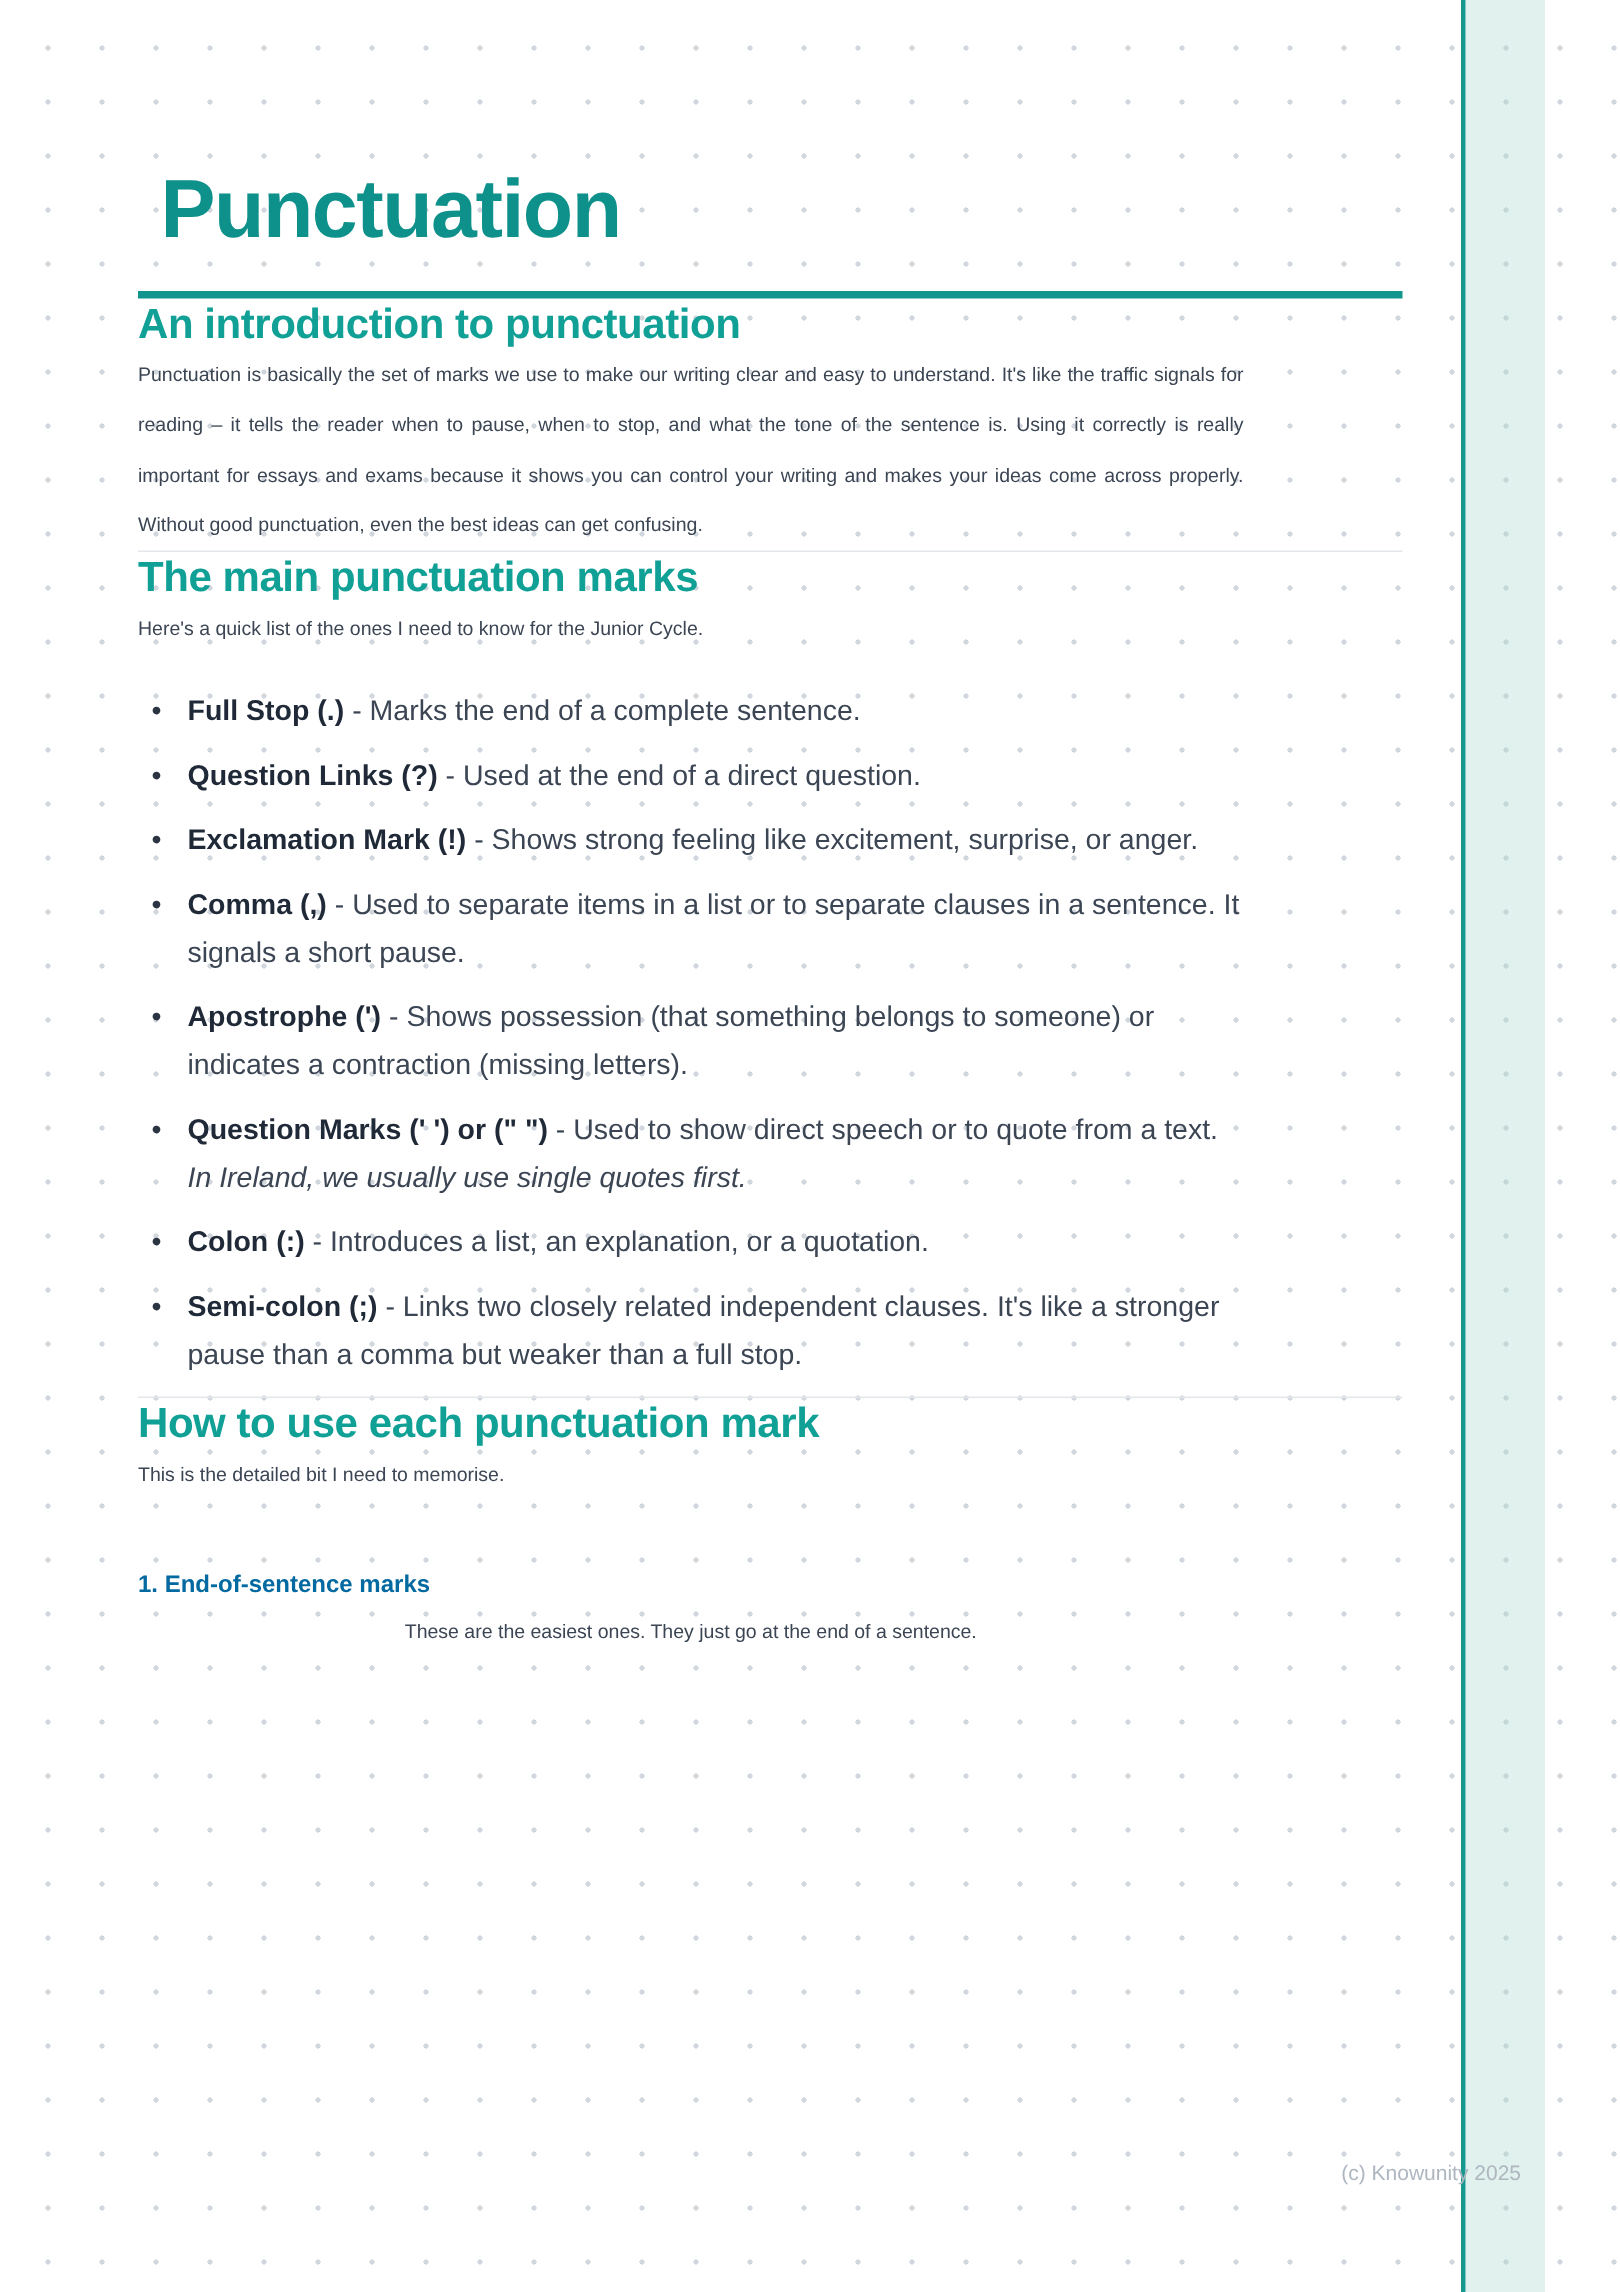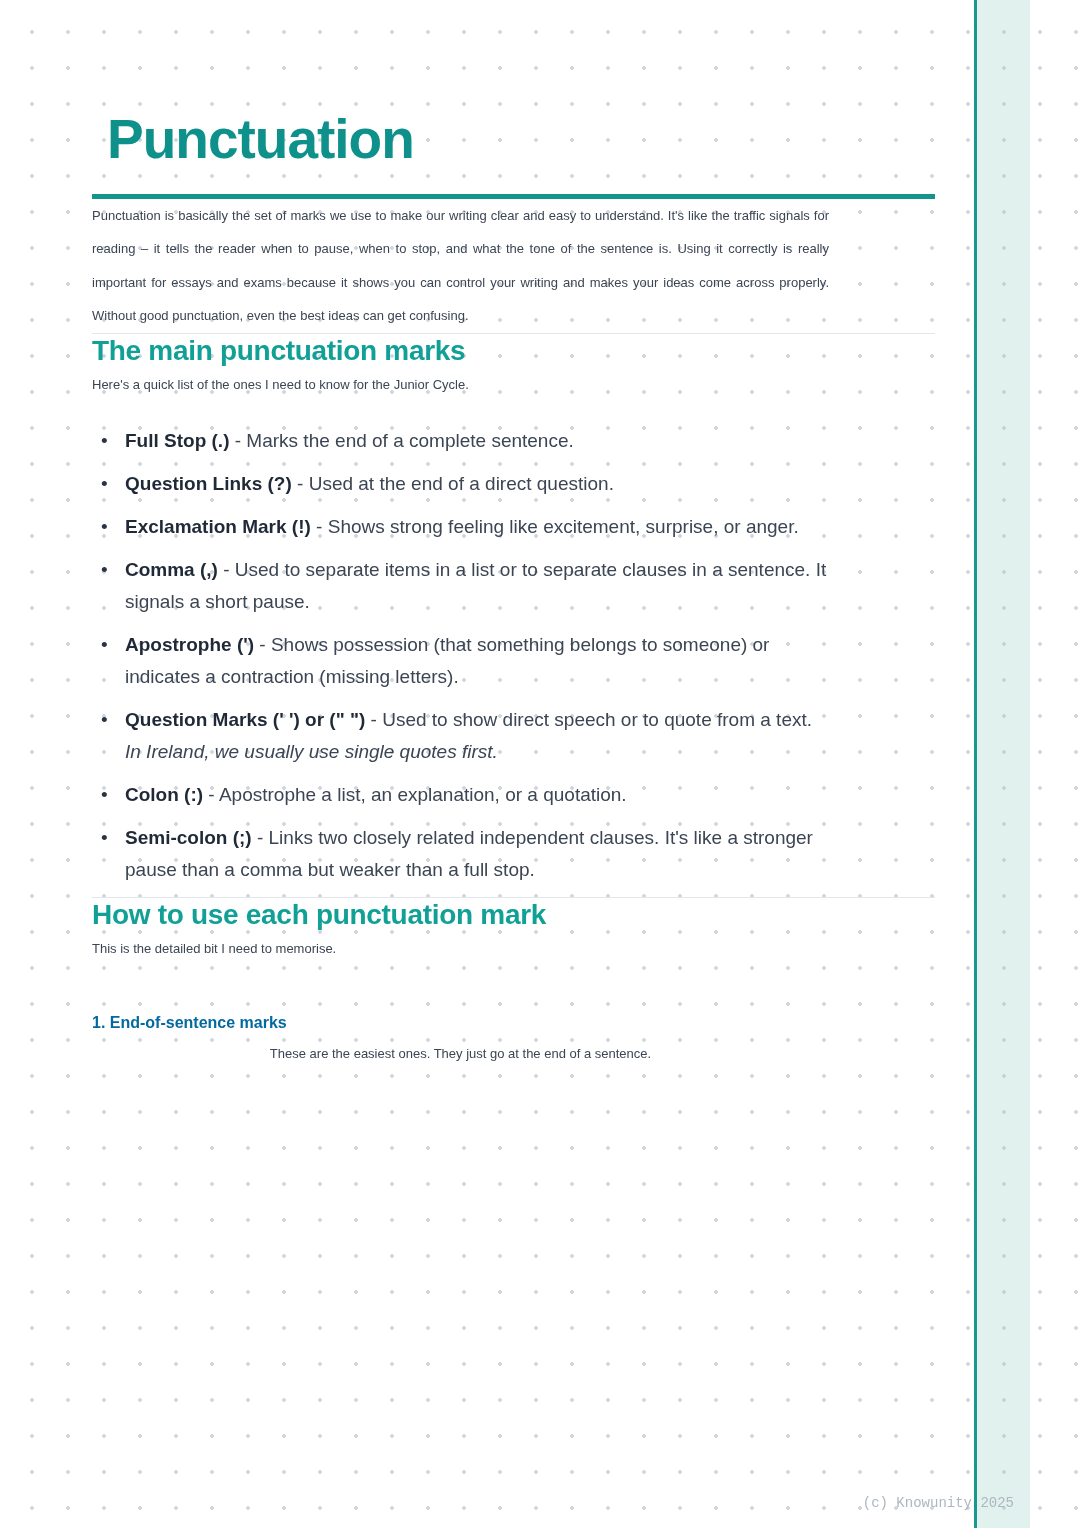--- a/index.html
+++ b/index.html
@@ -109,53 +109,53 @@
     position: absolute;
     left: 9px;
     top: 0;
     color: #2b3442;
   }
   .b { font-weight: 700; color: #1f2937; }
   .it { font-style: italic; }
 
   .watermark {
     position: absolute;
-    top: 1495px;
+    top: 1440px;
     right: 66px;
     font-size: 14px;
     color: #aeb6c0;
-    font-family: Liberation Mono, monospace;
   }
 </style>
 </head>
 <body>
 
 <div class="side-band"></div>
 <div class="accent-line"></div>
 
 <div class="content">
 
   <h1 class="title">Punctuation</h1>
   <div class="title-rule"></div>
 
+  <h2 class="section-heading mt-first">An introduction to punctuation</h2>
   <p class="body-text justified mt-19">Punctuation is basically the set of marks we use to make our writing clear and easy to understand. It's like the traffic signals for reading – it tells the reader when to pause, when to stop, and what the tone of the sentence is. Using it correctly is really important for essays and exams because it shows you can control your writing and makes your ideas come across properly. Without good punctuation, even the best ideas can get confusing.</p>
 
   <hr class="divider hr-1">
 
   <h2 class="section-heading mt-after-hr">The main punctuation marks</h2>
   <p class="body-text mt-28">Here's a quick list of the ones I need to know for the Junior Cycle.</p>
 
   <ul class="bullet-list">
     <li><span class="b">Full Stop (.)</span><span> - Marks the end of a complete sentence.</span></li>
     <li><span class="b">Question Links (?)</span><span> - Used at the end of a direct question.</span></li>
     <li><span class="b">Exclamation Mark (!)</span><span> - Shows strong feeling like excitement, surprise, or anger.</span></li>
     <li><span class="b">Comma (,)</span><span> - Used to separate items in a list or to separate clauses in a sentence. It signals a short pause.</span></li>
     <li><span class="b">Apostrophe (')</span><span> - Shows possession (that something belongs to someone) or indicates a contraction (missing letters).</span></li>
     <li><span class="b">Question Marks (' ') or (" ")</span><span> - Used to show direct speech or to quote from a text. </span><span class="it">In Ireland, we usually use single quotes first.</span></li>
-    <li><span class="b">Colon (:)</span><span> - Apostrophe a list, an explanation, or a quotation.</span></li>
+    <li><span class="b">Colon (:)</span><span> - Introduces a list, an explanation, or a quotation.</span></li>
     <li><span class="b">Semi-colon (;)</span><span> - Links two closely related independent clauses. It's like a stronger pause than a comma but weaker than a full stop.</span></li>
   </ul>
 
   <hr class="divider hr-2">
 
   <h2 class="section-heading mt-after-hr">How to use each punctuation mark</h2>
   <p class="body-text mt-26">This is the detailed bit I need to memorise.</p>
 
   <h3 class="subsection-heading">1. End-of-sentence marks</h3>
   <p class="body-text mt-27">These are the easiest ones. They just go at the end of a sentence.</p>

